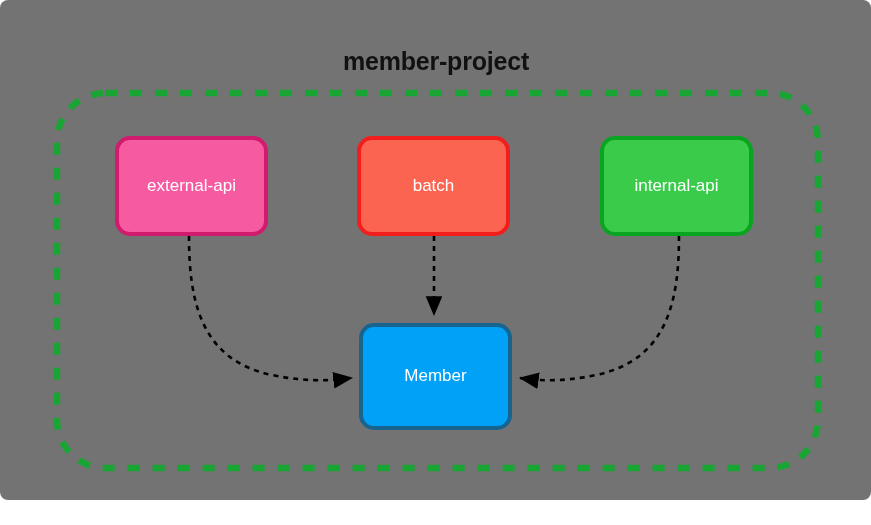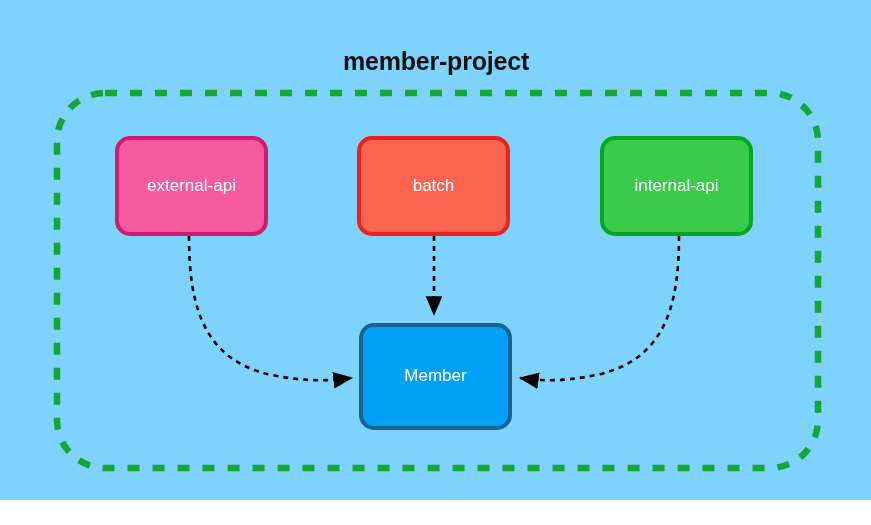--- a/index.html
+++ b/index.html
@@ -10,21 +10,22 @@
   body {
     width: 871px;
     height: 525px;
     overflow: hidden;
     font-family: "Liberation Sans", sans-serif;
   }
   #diagram-root {
     position: relative;
     width: 871px;
     height: 500px;
-    background: #7dd3fc;
+    background: #737373;
+    border-radius: 8px;
   }
   #diagram-svg {
     position: absolute;
     left: 0;
     top: 0;
     width: 871px;
     height: 525px;
     display: block;
   }
   .group-title {

